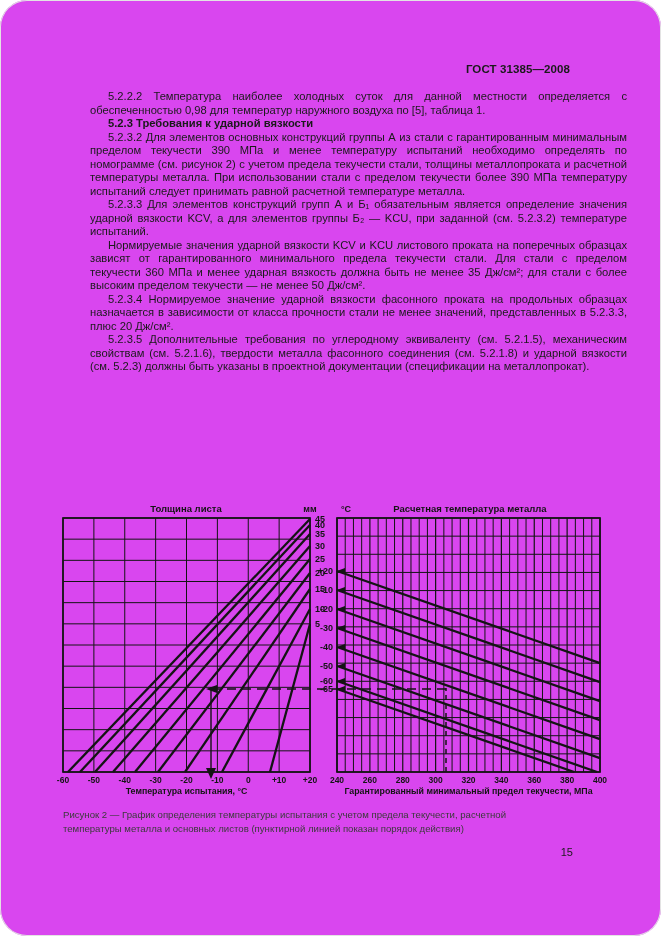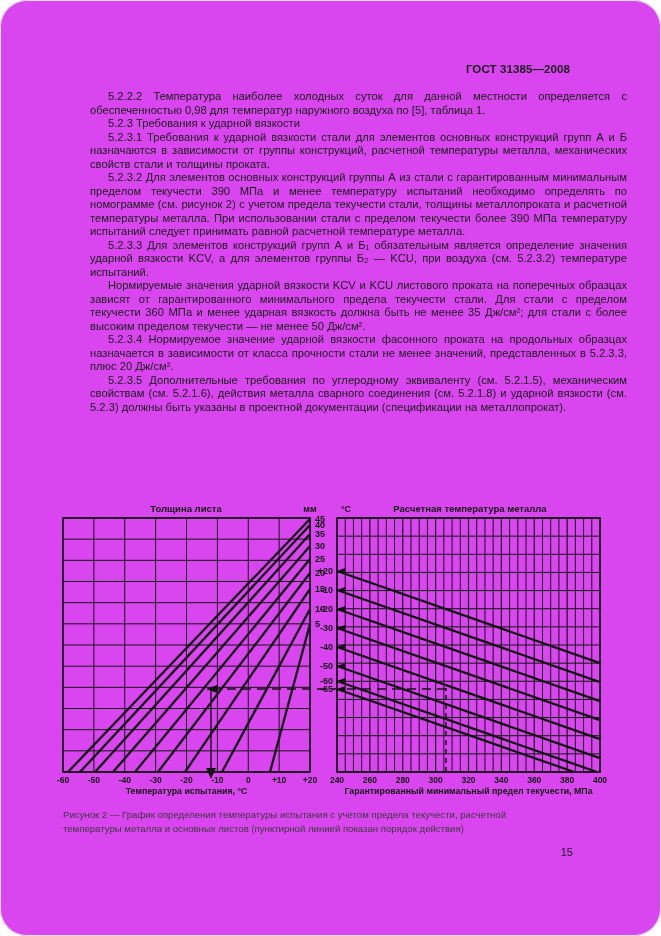--- a/index.html
+++ b/index.html
@@ -10,21 +10,21 @@
   }
   .doc-header{
     position:absolute;top:63px;right:91px;
     font-size:11.5px;font-weight:bold;letter-spacing:0.1px;
   }
   .body-text{
     position:absolute;left:63px;top:90px;width:537px;
     font-size:11.2px;line-height:13.5px;text-align:justify;margin-left:27px;
   }
   .body-text p{margin:0;text-indent:18px;}
-  .body-text p.bold{font-weight:normal;}
+  .body-text p.bold{font-weight:bold;}
   .figure-svg{position:absolute;left:0;top:500px;}
   .caption{
     position:absolute;left:63px;top:808px;width:537px;
     font-size:9.6px;line-height:14px;text-align:left;color:#3a3a3a;
   }
   .page-number{
     position:absolute;top:846px;right:88px;font-size:11px;
   }
 </style>
 </head>
@@ -32,26 +32,25 @@
 
 <div class="page">
 
   <div class="doc-header">
     <span>ГОСТ 31385—2008</span>
   </div>
 
   <div class="body-text">
     <p>5.2.2.2  Температура наиболее холодных суток для данной местности определяется с обеспеченностью 0,98 для температур наружного воздуха по [5], таблица 1.</p>
     <p class="bold">5.2.3  Требования к ударной вязкости</p>
-    <p>5.2.3.1  Требования к ударной вязкости стали для элементов основных конструкций групп А и Б назначаются в зависимости от группы конструкций, расчетной температуры металла, механических свойств стали и толщины проката.</p>
     <p>5.2.3.2  Для элементов основных конструкций группы А из стали с гарантированным минимальным пределом текучести 390 МПа и менее температуру испытаний необходимо определять по номограмме (см. рисунок 2) с учетом предела текучести стали, толщины металлопроката и расчетной температуры металла. При использовании стали с пределом текучести более 390 МПа температуру испытаний следует принимать равной расчетной температуре металла.</p>
-    <p>5.2.3.3  Для элементов конструкций групп А и Б₁ обязательным является определение значения ударной вязкости KCV, а для элементов группы Б₂ — KCU, при воздуха (см. 5.2.3.2) температуре испытаний.</p>
+    <p>5.2.3.3  Для элементов конструкций групп А и Б₁ обязательным является определение значения ударной вязкости KCV, а для элементов группы Б₂ — KCU, при заданной (см. 5.2.3.2) температуре испытаний.</p>
     <p>Нормируемые значения ударной вязкости KCV и KCU листового проката на поперечных образцах зависят от гарантированного минимального предела текучести стали. Для стали с пределом текучести 360 МПа и менее ударная вязкость должна быть не менее 35 Дж/см²; для стали с более высоким пределом текучести — не менее 50 Дж/см².</p>
     <p>5.2.3.4  Нормируемое значение ударной вязкости фасонного проката на продольных образцах назначается в зависимости от класса прочности стали не менее значений, представленных в 5.2.3.3, плюс 20 Дж/см².</p>
-    <p>5.2.3.5  Дополнительные требования по углеродному эквиваленту (см. 5.2.1.5), механическим свойствам (см. 5.2.1.6), действия металла сварного соединения (см. 5.2.1.8) и ударной вязкости (см. 5.2.3) должны быть указаны в проектной документации (спецификации на металлопрокат).</p>
+    <p>5.2.3.5  Дополнительные требования по углеродному эквиваленту (см. 5.2.1.5), механическим свойствам (см. 5.2.1.6), твердости металла фасонного соединения (см. 5.2.1.8) и ударной вязкости (см. 5.2.3) должны быть указаны в проектной документации (спецификации на металлопрокат).</p>
   </div>
 
   <svg id="nomogram" class="figure-svg" width="661" height="300" viewBox="0 500 661 300">
       <g>
         <g>
           <line x1="63" y1="518" x2="63" y2="772" stroke="#141414" stroke-width="1"></line>
           <line x1="93.875" y1="518" x2="93.875" y2="772" stroke="#141414" stroke-width="1"></line>
           <line x1="124.75" y1="518" x2="124.75" y2="772" stroke="#141414" stroke-width="1"></line>
           <line x1="155.625" y1="518" x2="155.625" y2="772" stroke="#141414" stroke-width="1"></line>
           <line x1="186.5" y1="518" x2="186.5" y2="772" stroke="#141414" stroke-width="1"></line>

